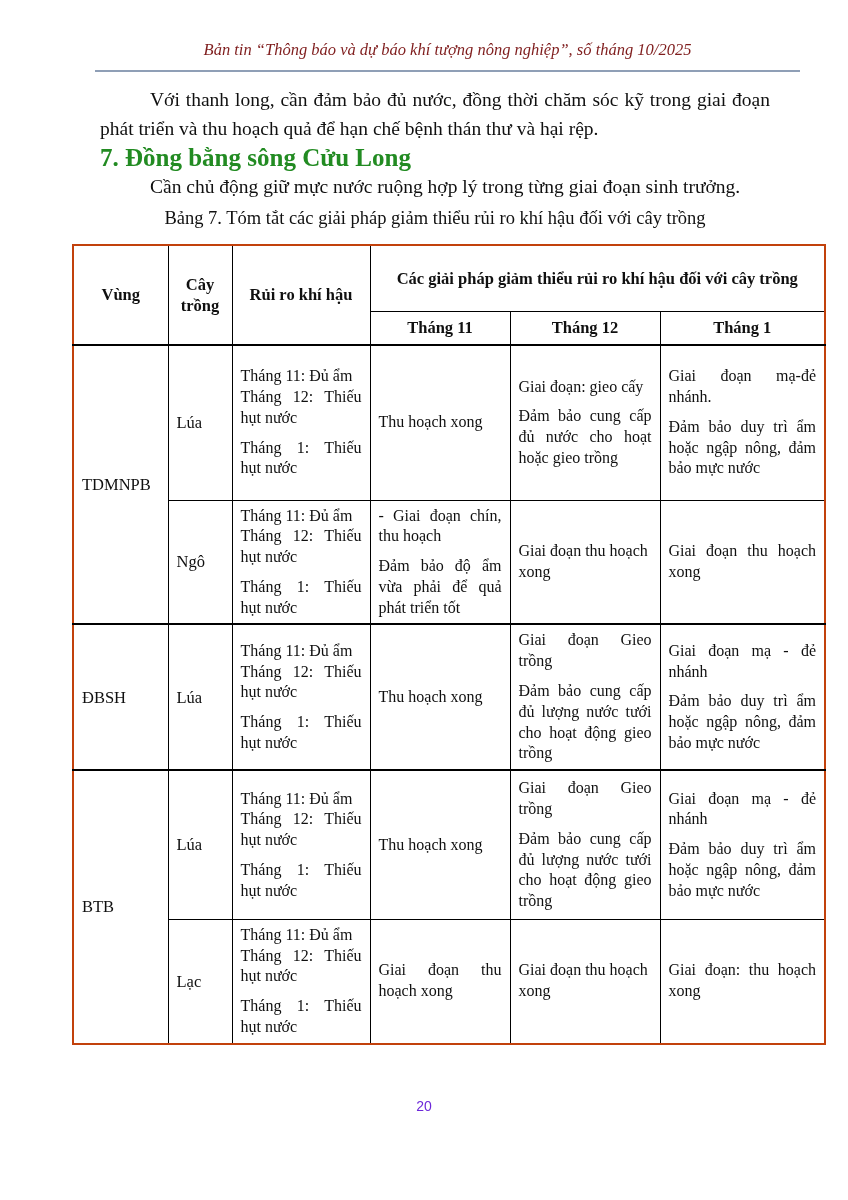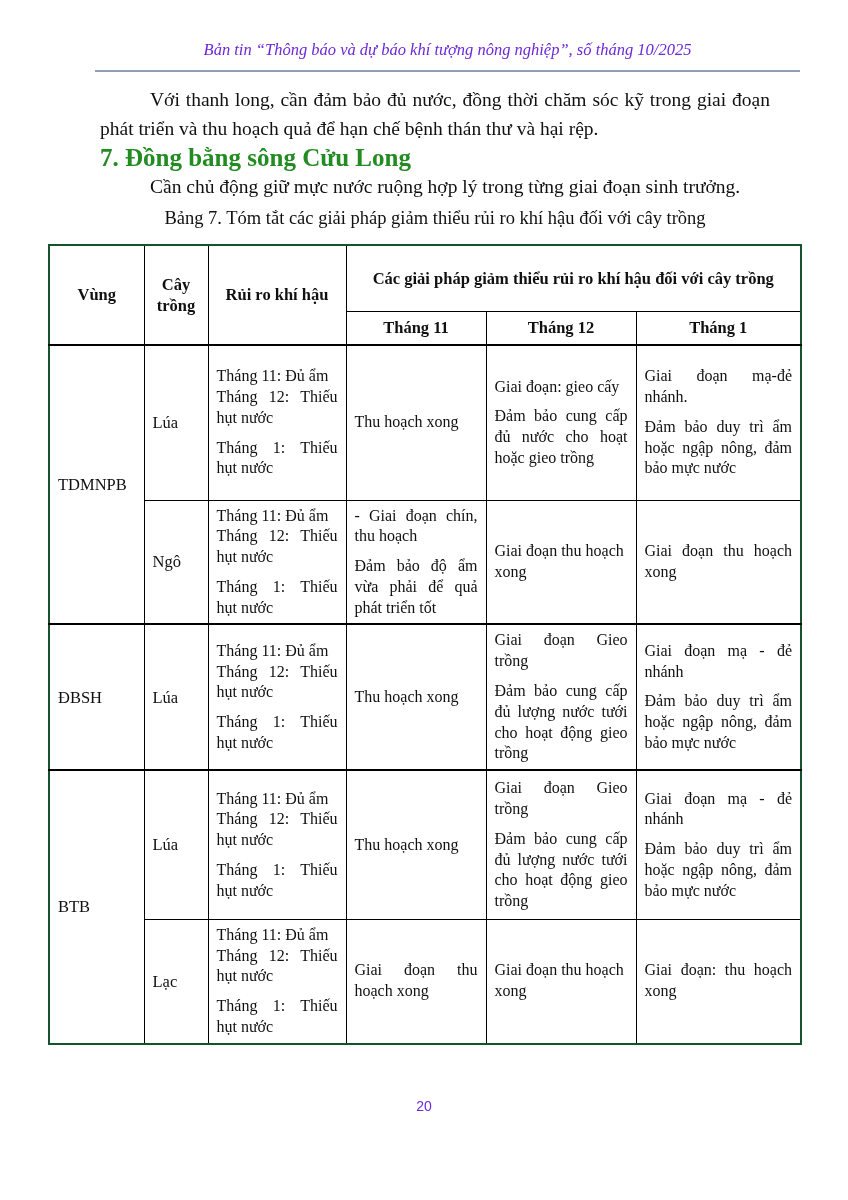--- a/index.html
+++ b/index.html
@@ -11,21 +11,21 @@
     color:#101010;
     overflow:hidden;
   }
   
   .doc-header{
     padding-top:40px;
     margin-left:95px;margin-right:48px;
     text-align:center;
     font-style:italic;
     font-size:16.5px;
-    color:#6d28d9;
+    color:#7f1d1d;
   }
   .header-rule{
     margin:10px 48px 0 95px;
     border-top:2px solid #8f9fb6;
     height:0;
   }
   
   .content{
     margin:13px 78px 0 100px; 
     font-size:19.5px;
@@ -46,25 +46,25 @@
   .table-caption{
     margin-top:3px;
     font-weight:normal;
     font-size:18.5px;
     line-height:28px;
     text-align:center;
     text-indent:0;
   }
   
   table.bang7{
-    margin:12px 0 0 48px;
+    margin:12px 0 0 72px;
     width:752px;
     border-collapse:collapse;
     table-layout:fixed;
-    border:2px solid #14532d;
+    border:2px solid #c2410c;
     font-size:16px;
     line-height:1.3;
   }
   .bang7 th,.bang7 td{
     border:1px solid #000;
     padding:5px 8px;
     vertical-align:middle;
     word-wrap:break-word;
   }
   .bang7 th{font-weight:bold;text-align:center;font-size:16.5px;}

